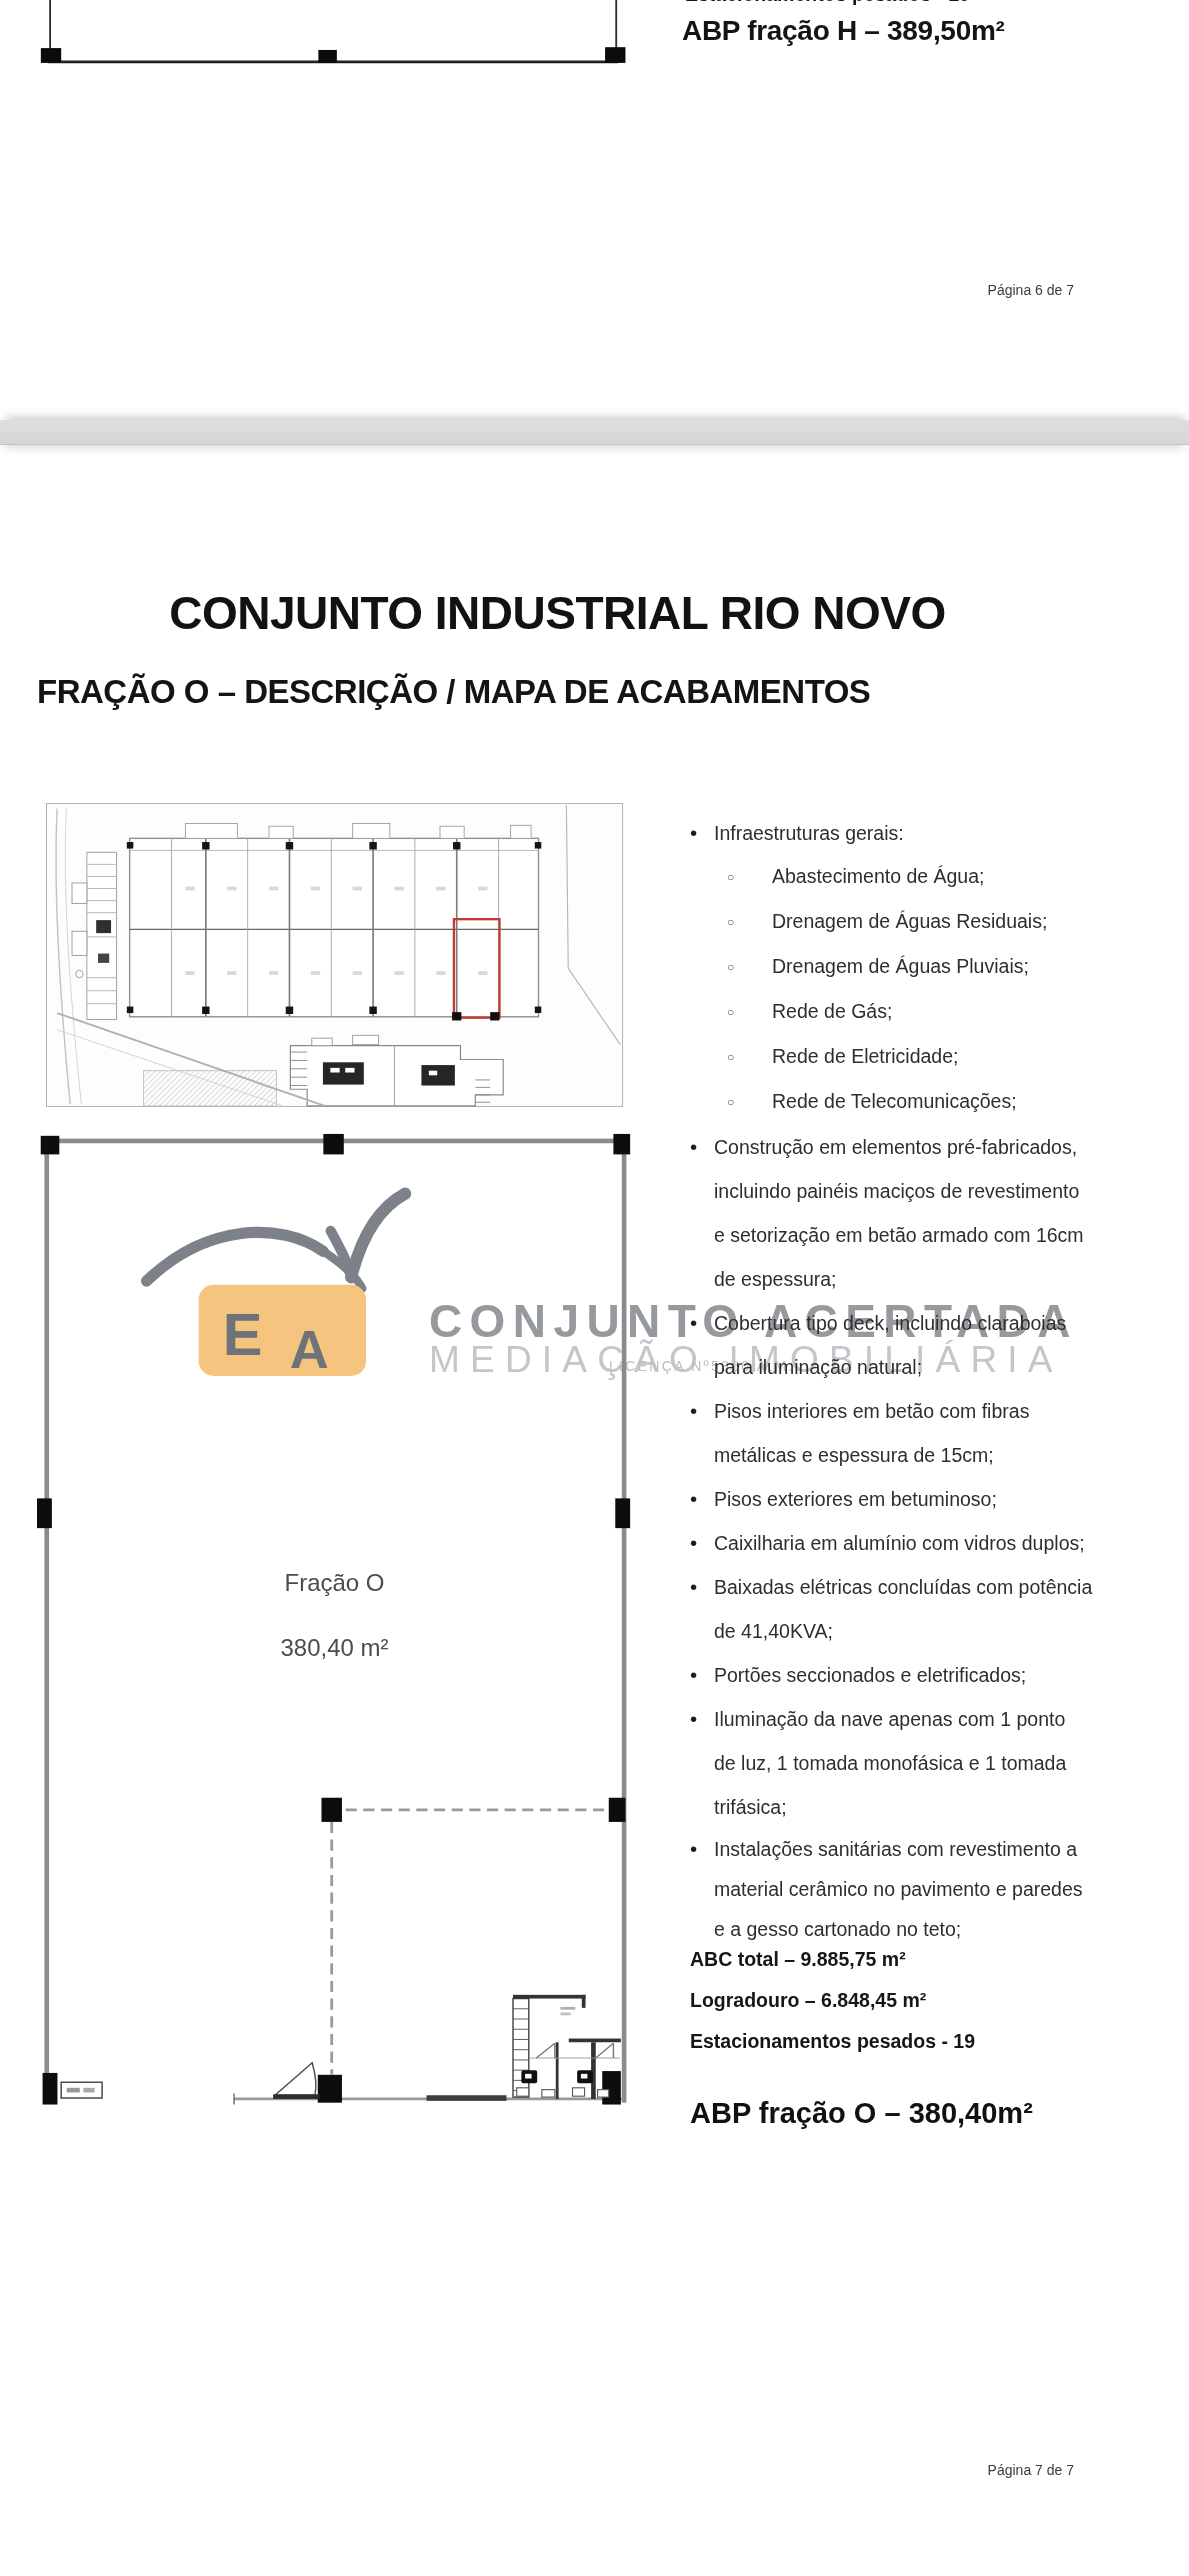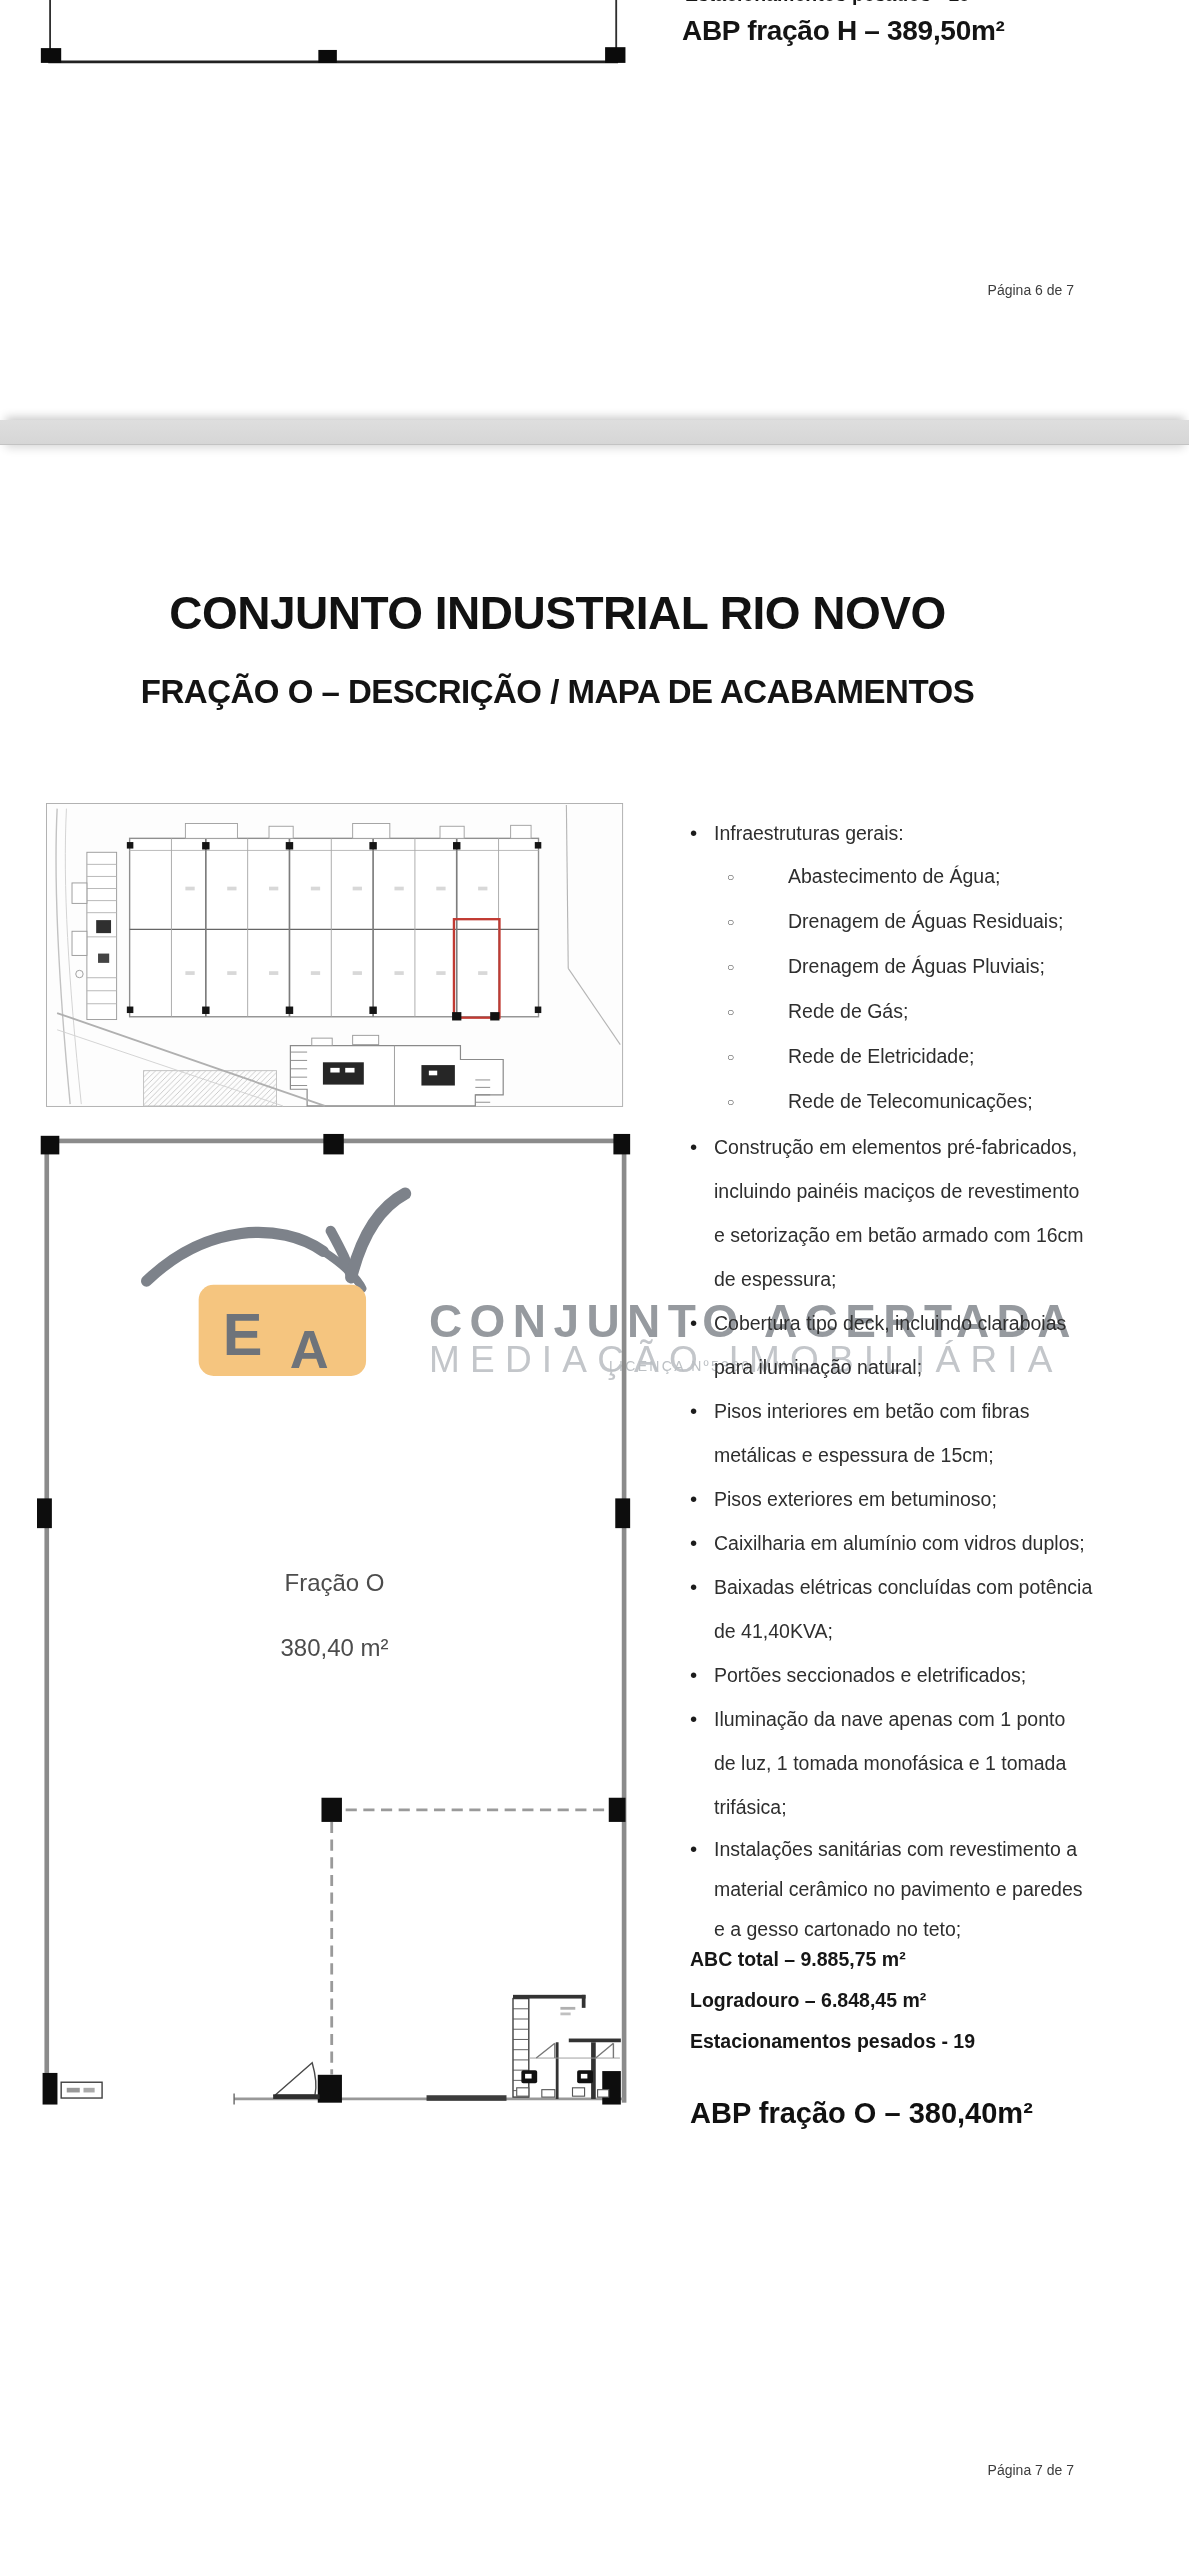--- a/index.html
+++ b/index.html
@@ -17,36 +17,36 @@
   .footer7{left:795px;top:2462px;}
 
   
   .band{left:0;top:420px;width:1190px;height:24px;background:linear-gradient(#dedede,#d6d6d6);
         border-bottom:1.9px solid #c3c3c3;
         box-shadow:0 -8.4px 9.3px -5.6px rgba(0,0,0,.22), 0 8.4px 9.3px -5.6px rgba(0,0,0,.16);}
 
   
   .title{left:37px;top:586px;width:1041px;text-align:center;font-size:46px;font-weight:bold;
          color:#121212;letter-spacing:-0.5px;}
-  .subtitle{left:37px;top:673px;width:1041px;text-align:center;font-size:33px;font-weight:bold;
+  .subtitle{left:37px;top:673px;width:1041px;text-align:left;font-size:33px;font-weight:bold;
             color:#141414;letter-spacing:-0.5px;}
 
   
   .wm{z-index:1;}
   .wm-line1{left:429px;top:1294px;font-size:46px;font-weight:bold;letter-spacing:7.4px;
             color:#969a9f;white-space:nowrap;}
   .wm-line2{left:429px;top:1339px;font-size:37px;letter-spacing:10.2px;color:#c3c6ca;white-space:nowrap;}
   .wm-license{left:609px;top:1358px;font-size:14px;letter-spacing:2.3px;color:#bcc0c4;white-space:nowrap;}
 
   
   .bullets{left:690px;top:811px;width:480px;z-index:3;font-size:19.5px;color:#2e2e2e;}
   .b-item{display:flex;line-height:44px;}
   .b-item .marker{flex:none;width:24px;color:#1c1c1c;}
   .b-item.lvl1 .marker::before{content:"\2022";font-size:20.5px;}
-  .b-item.lvl2{line-height:42px;gap:16px;}
+  .b-item.lvl2{line-height:42px;}
   .b-item.lvl2 .marker{margin-left:37px;width:45px;color:#4a4a4a;}
   .b-item.lvl2 .marker::before{content:"\25CB";font-size:12px;position:relative;top:-1.9px;}
   .b-item.tight{line-height:40px;}
   .b-text{white-space:pre-line;}
 
   
   .summary{left:690px;top:1939px;width:483px;z-index:3;font-size:19.5px;font-weight:bold;
            color:#161616;line-height:41px;}
   .abp-o{left:690px;top:2097px;font-size:29px;font-weight:bold;color:#111;z-index:3;}
 

